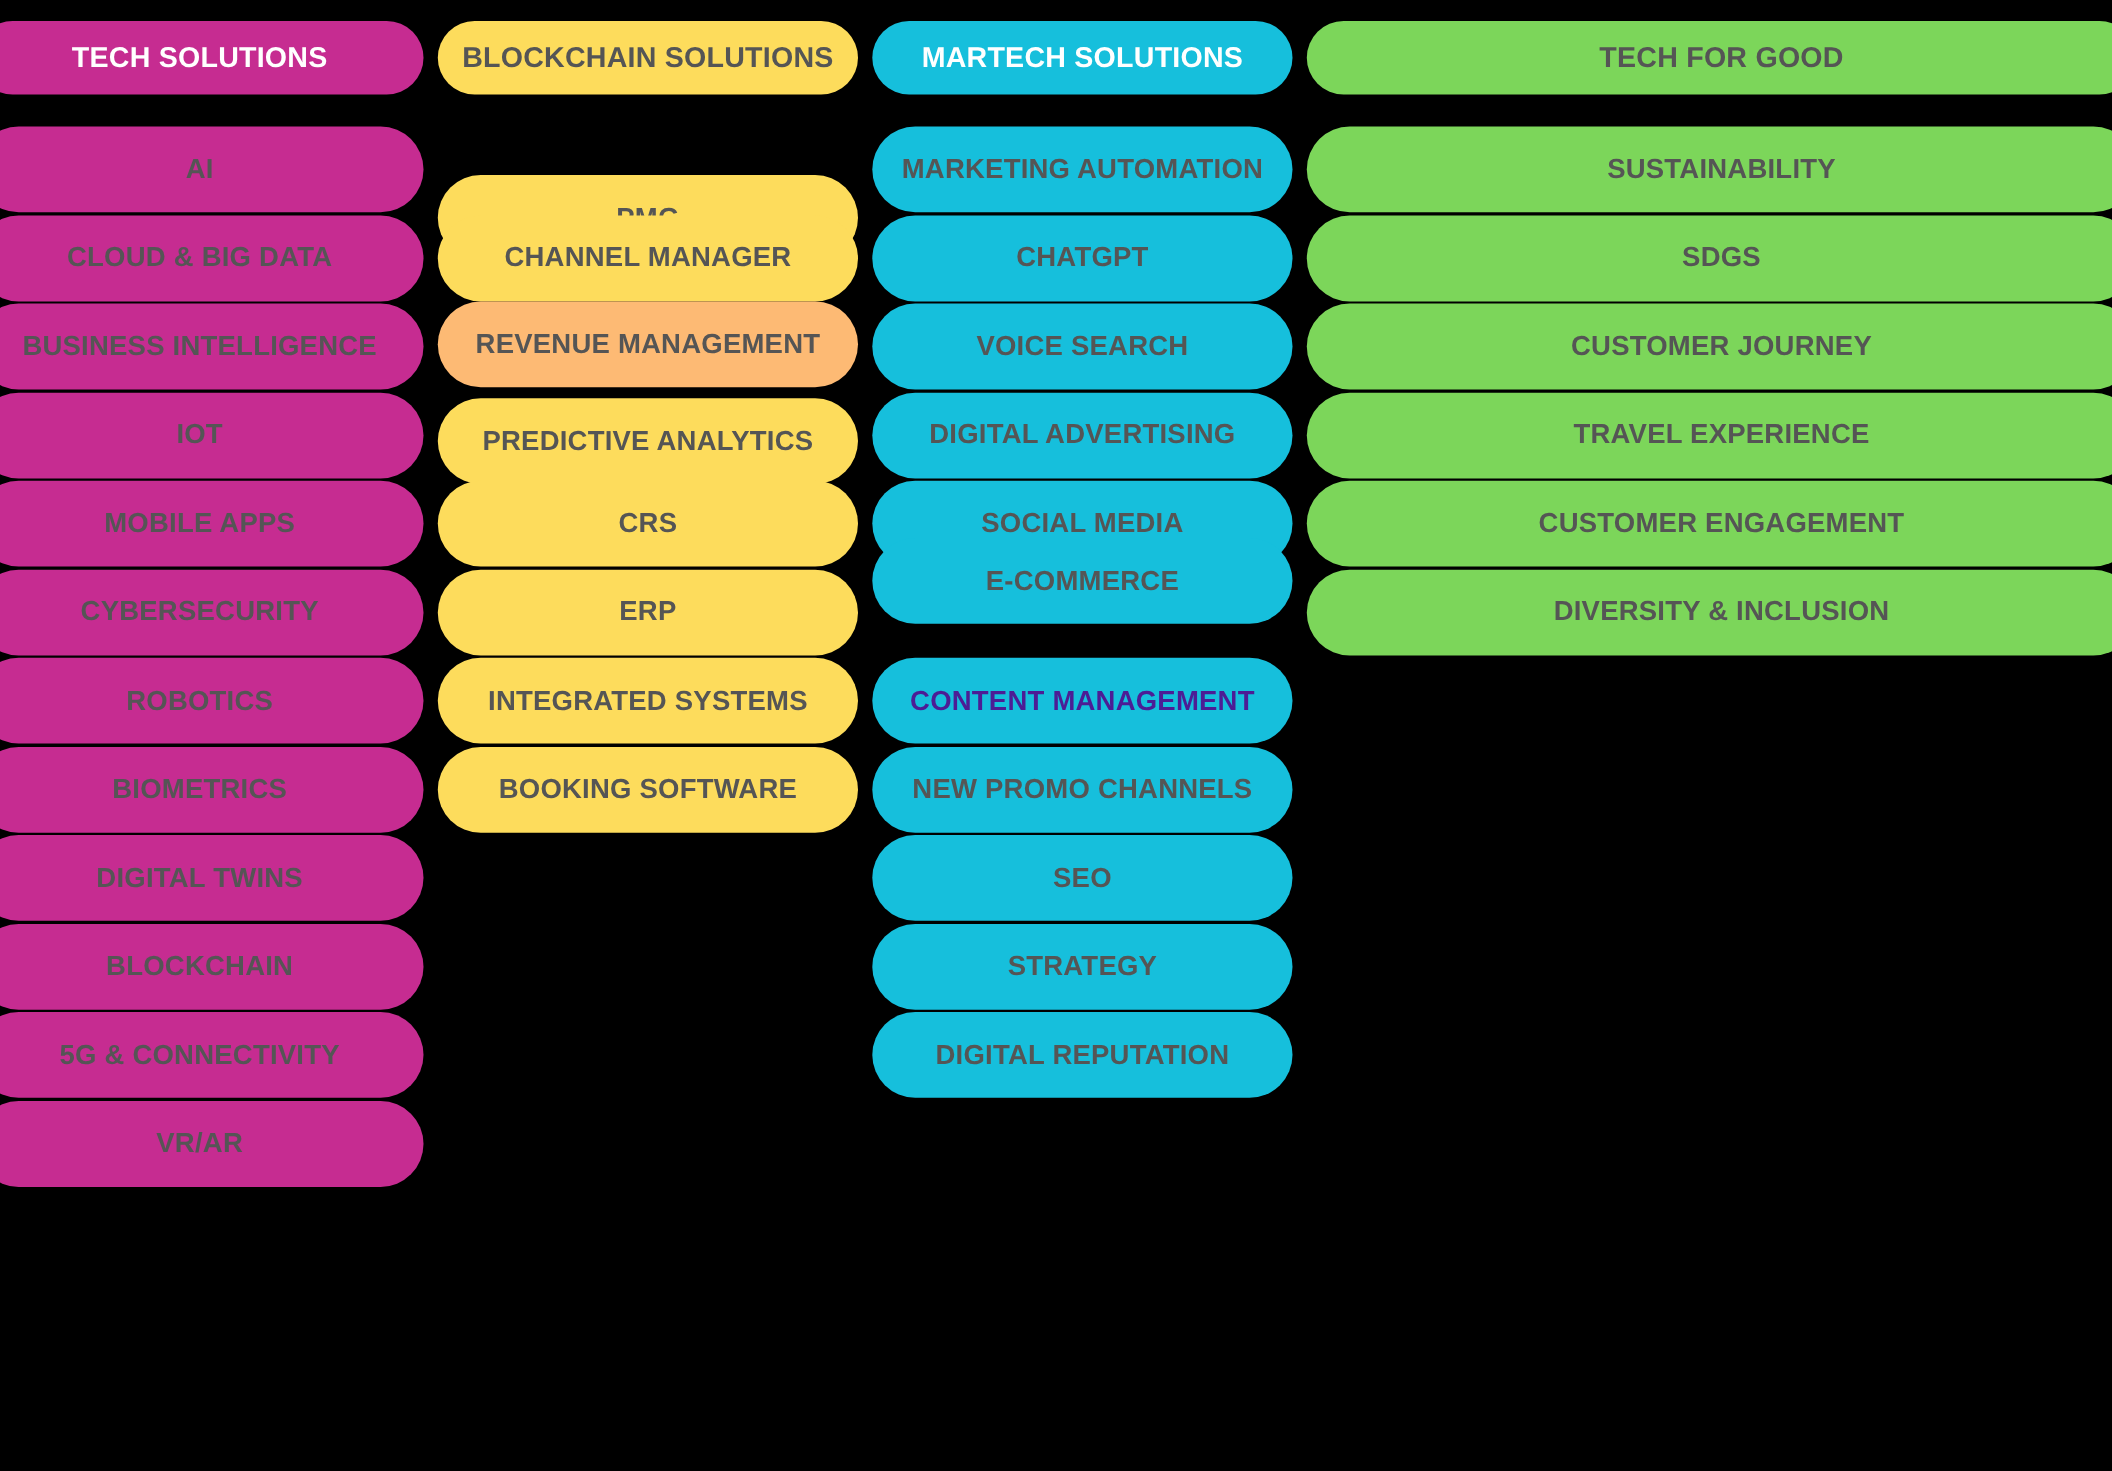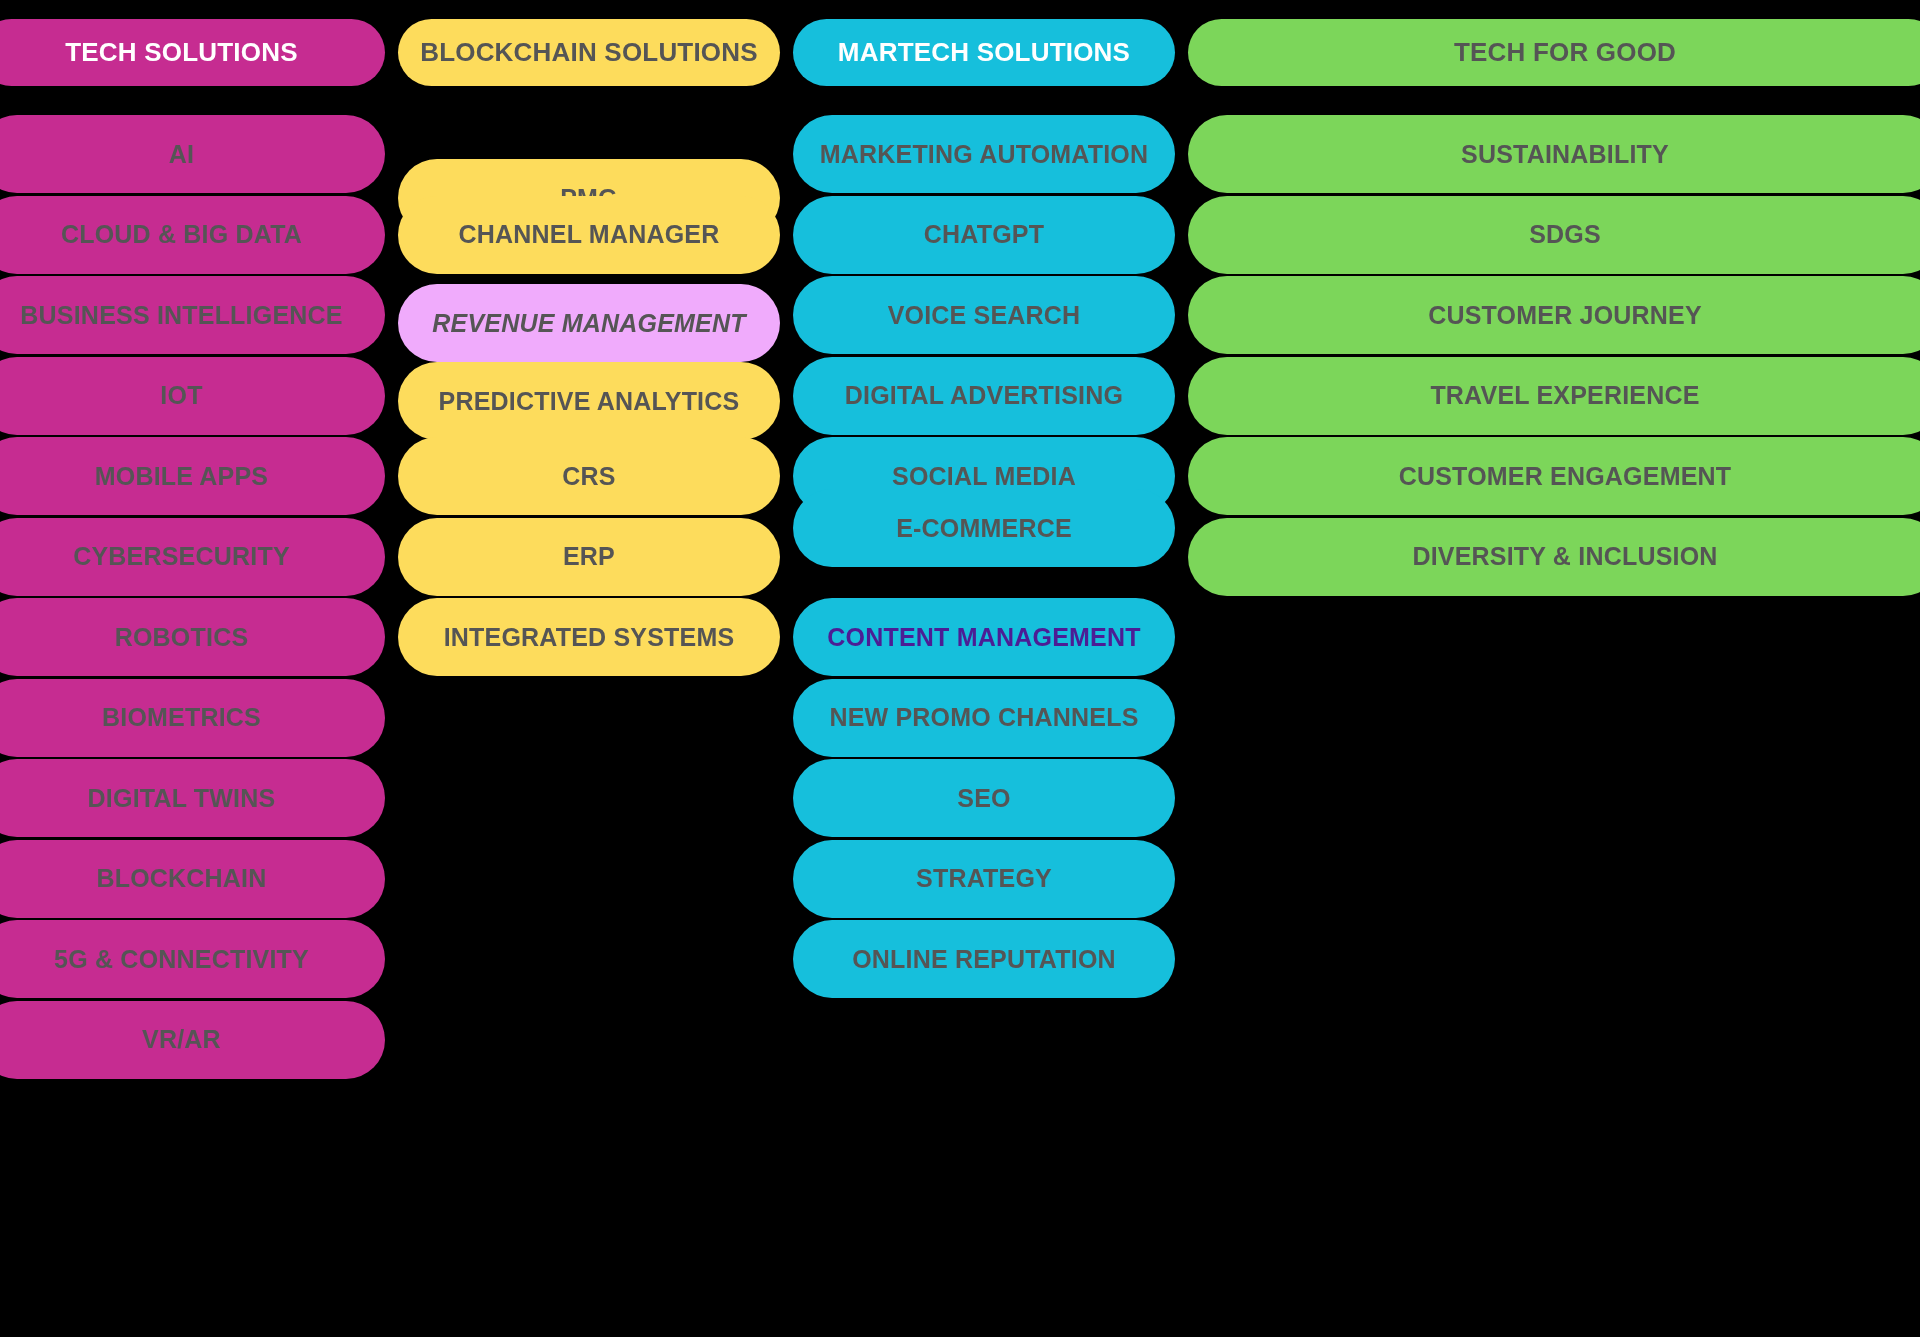--- a/index.html
+++ b/index.html
@@ -74,39 +74,40 @@
       <div class="pill item" style="top: 678.5px; background: rgb(198, 44, 145); color: rgb(85, 85, 85);">BIOMETRICS</div>
       <div class="pill item" style="top: 759px; background: rgb(198, 44, 145); color: rgb(85, 85, 85);">DIGITAL TWINS</div>
       <div class="pill item" style="top: 839.5px; background: rgb(198, 44, 145); color: rgb(85, 85, 85);">BLOCKCHAIN</div>
       <div class="pill item" style="top: 920px; background: rgb(198, 44, 145); color: rgb(85, 85, 85);">5G &amp; CONNECTIVITY</div>
       <div class="pill item" style="top: 1000.5px; background: rgb(198, 44, 145); color: rgb(85, 85, 85);">VR/AR</div>
     </div>
     <div class="column col-1">
       <div class="pill header" style="background: rgb(253, 220, 92); color: rgb(85, 85, 85);">BLOCKCHAIN SOLUTIONS</div>
       <div class="pill item" style="top: 115px; background: rgb(253, 220, 92); color: rgb(85, 85, 85); margin-top: 44px;">PMG</div>
       <div class="pill item" style="top: 195.5px; background: rgb(253, 220, 92); color: rgb(85, 85, 85);">CHANNEL MANAGER</div>
-      <div class="pill item" style="top: 284px; background: #f0abfc; color: rgb(85, 85, 85); font-style: italic;">REVENUE MANAGEMENT</div>
+      <div class="pill item" style="top: 274px; background: #fdba74; color: rgb(85, 85, 85);">REVENUE MANAGEMENT</div>
       <div class="pill item" style="top: 362px; background: rgb(253, 220, 92); color: rgb(85, 85, 85);">PREDICTIVE ANALYTICS</div>
       <div class="pill item" style="top: 437px; background: rgb(253, 220, 92); color: rgb(85, 85, 85);">CRS</div>
       <div class="pill item" style="top: 517.5px; background: rgb(253, 220, 92); color: rgb(85, 85, 85);">ERP</div>
       <div class="pill item" style="top: 598px; background: rgb(253, 220, 92); color: rgb(85, 85, 85);">INTEGRATED SYSTEMS</div>
+      <div class="pill item" style="top: 678.5px; background: rgb(253, 220, 92); color: rgb(85, 85, 85);">BOOKING SOFTWARE</div>
     </div>
     <div class="column col-2">
       <div class="pill header" style="background: rgb(22, 191, 220); color: rgb(255, 255, 255);">MARTECH SOLUTIONS</div>
       <div class="pill item" style="top: 115px; background: rgb(22, 191, 220); color: rgb(85, 85, 85);">MARKETING AUTOMATION</div>
       <div class="pill item" style="top: 195.5px; background: rgb(22, 191, 220); color: rgb(85, 85, 85);">CHATGPT</div>
       <div class="pill item" style="top: 276px; background: rgb(22, 191, 220); color: rgb(85, 85, 85);">VOICE SEARCH</div>
       <div class="pill item" style="top: 356.5px; background: rgb(22, 191, 220); color: rgb(85, 85, 85);">DIGITAL ADVERTISING</div>
       <div class="pill item" style="top: 437px; background: rgb(22, 191, 220); color: rgb(85, 85, 85);">SOCIAL MEDIA</div>
       <div class="pill item" style="top: 489px; background: rgb(22, 191, 220); color: rgb(85, 85, 85);">E-COMMERCE</div>
       <div class="pill item" style="top: 598px; background: rgb(22, 191, 220); color: #4c1d95;">CONTENT MANAGEMENT</div>
       <div class="pill item" style="top: 678.5px; background: rgb(22, 191, 220); color: rgb(85, 85, 85);">NEW PROMO CHANNELS</div>
       <div class="pill item" style="top: 759px; background: rgb(22, 191, 220); color: rgb(85, 85, 85);">SEO</div>
       <div class="pill item" style="top: 839.5px; background: rgb(22, 191, 220); color: rgb(85, 85, 85);">STRATEGY</div>
-      <div class="pill item" style="top: 920px; background: rgb(22, 191, 220); color: rgb(85, 85, 85);">ONLINE REPUTATION</div>
+      <div class="pill item" style="top: 920px; background: rgb(22, 191, 220); color: rgb(85, 85, 85);">DIGITAL REPUTATION</div>
     </div>
     <div class="column col-3">
       <div class="pill header" style="background: rgb(124, 214, 90); color: rgb(85, 85, 85);">TECH FOR GOOD</div>
       <div class="pill item" style="top: 115px; background: rgb(124, 214, 90); color: rgb(85, 85, 85);">SUSTAINABILITY</div>
       <div class="pill item" style="top: 195.5px; background: rgb(124, 214, 90); color: rgb(85, 85, 85);">SDGS</div>
       <div class="pill item" style="top: 276px; background: rgb(124, 214, 90); color: rgb(85, 85, 85);">CUSTOMER JOURNEY</div>
       <div class="pill item" style="top: 356.5px; background: rgb(124, 214, 90); color: rgb(85, 85, 85);">TRAVEL EXPERIENCE</div>
       <div class="pill item" style="top: 437px; background: rgb(124, 214, 90); color: rgb(85, 85, 85);">CUSTOMER ENGAGEMENT</div>
       <div class="pill item" style="top: 517.5px; background: rgb(124, 214, 90); color: rgb(85, 85, 85);">DIVERSITY &amp; INCLUSION</div>
     </div>

